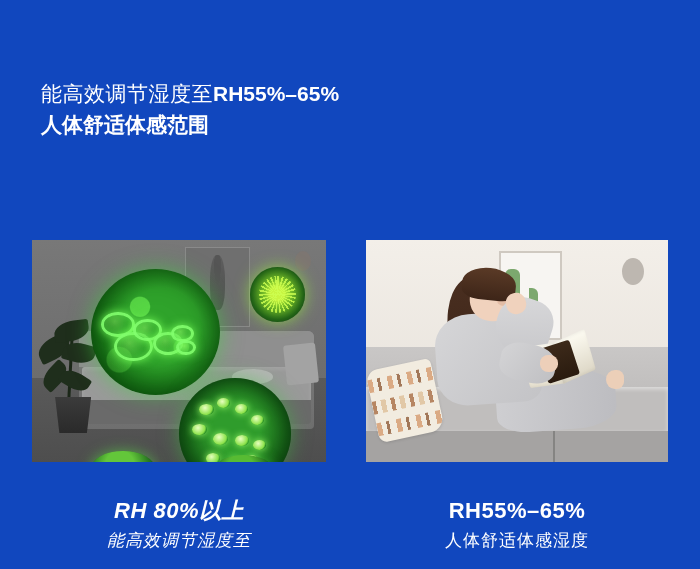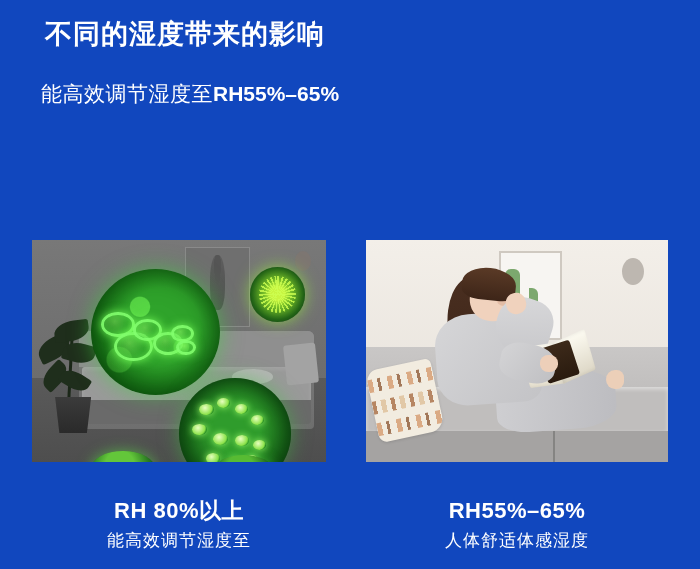--- a/index.html
+++ b/index.html
@@ -351,21 +351,21 @@
     border-radius:3px;
     transform:rotate(-2deg);
   }
 
   
   .caption {
     position:absolute;
     text-align:center;
     color:#ffffff;
   }
-  .cap-left  { left:32px;  top:498px; width:294px; }
+  .cap-left  { left:32px;  top:498px; width:294px;font-style:italic; }
   .cap-right { left:366px; top:498px; width:302px; }
   .cap-title {
     font-size:22px;
     font-weight:bold;
     letter-spacing:0.5px;
     line-height:26px;
     white-space:nowrap;
   }
   .cap-sub {
     font-size:17px;
@@ -374,24 +374,24 @@
     line-height:25px;
     margin-top:4px;
     white-space:nowrap;
   }
 </style>
 </head>
 <body>
 
 <div class="poster">
 
-  <div class="headline">不同的湿度带来的影响</div>
 
   <div class="bodycopy">
     <span class="line"><span>能高效调节湿度至</span><span class="b">RH55%–65%</span></span>
+    <span class="line b">人体舒适体感范围</span>
   </div>
 
   <div class="photos">
 
     <div class="photo photo-left">
       <div class="room-dark">
         <div class="rd-wall"></div>
         <div class="rd-floor"></div>
         <div class="rd-frame"></div>
         <div class="rd-knob"></div>

